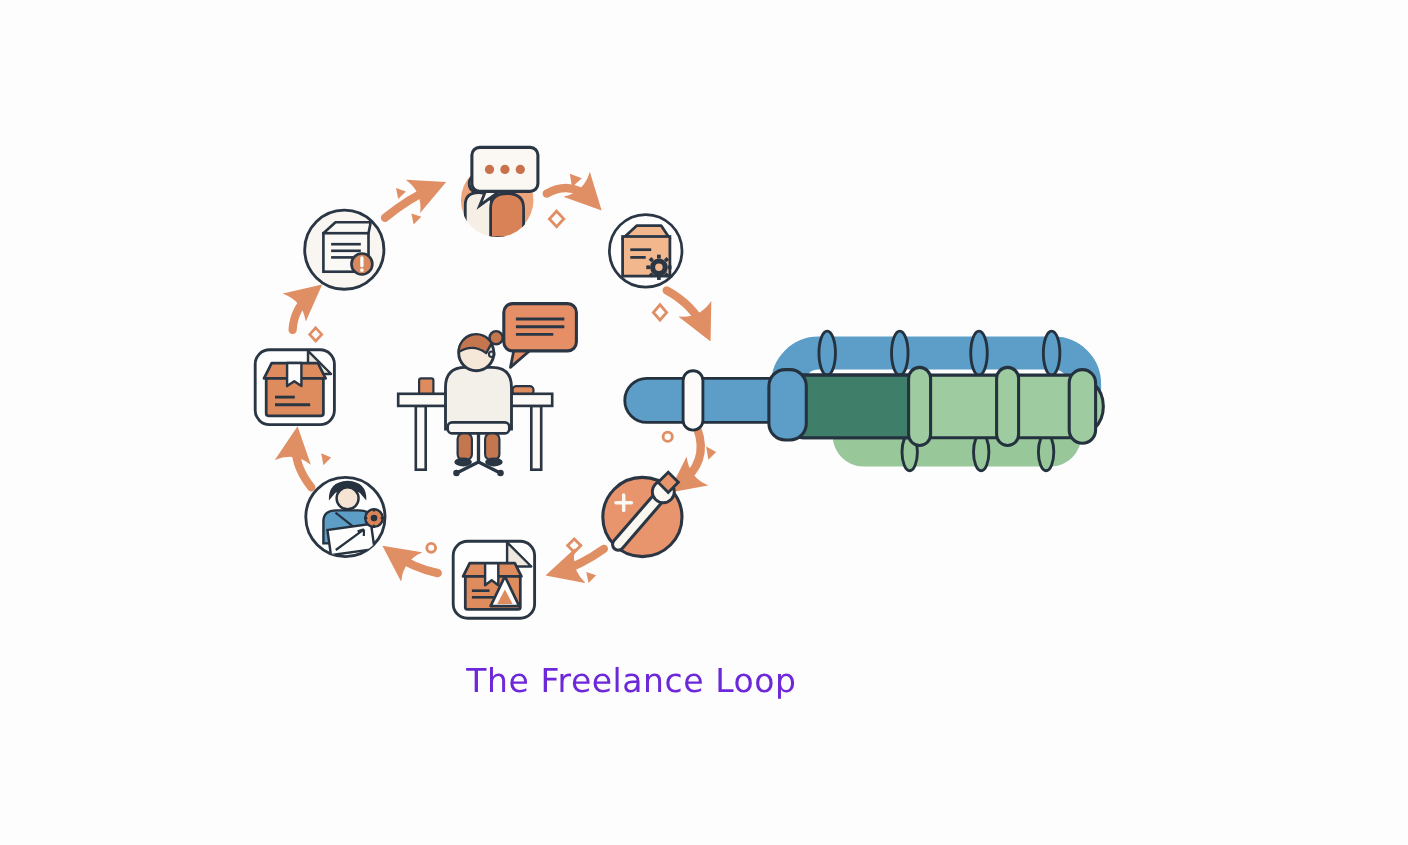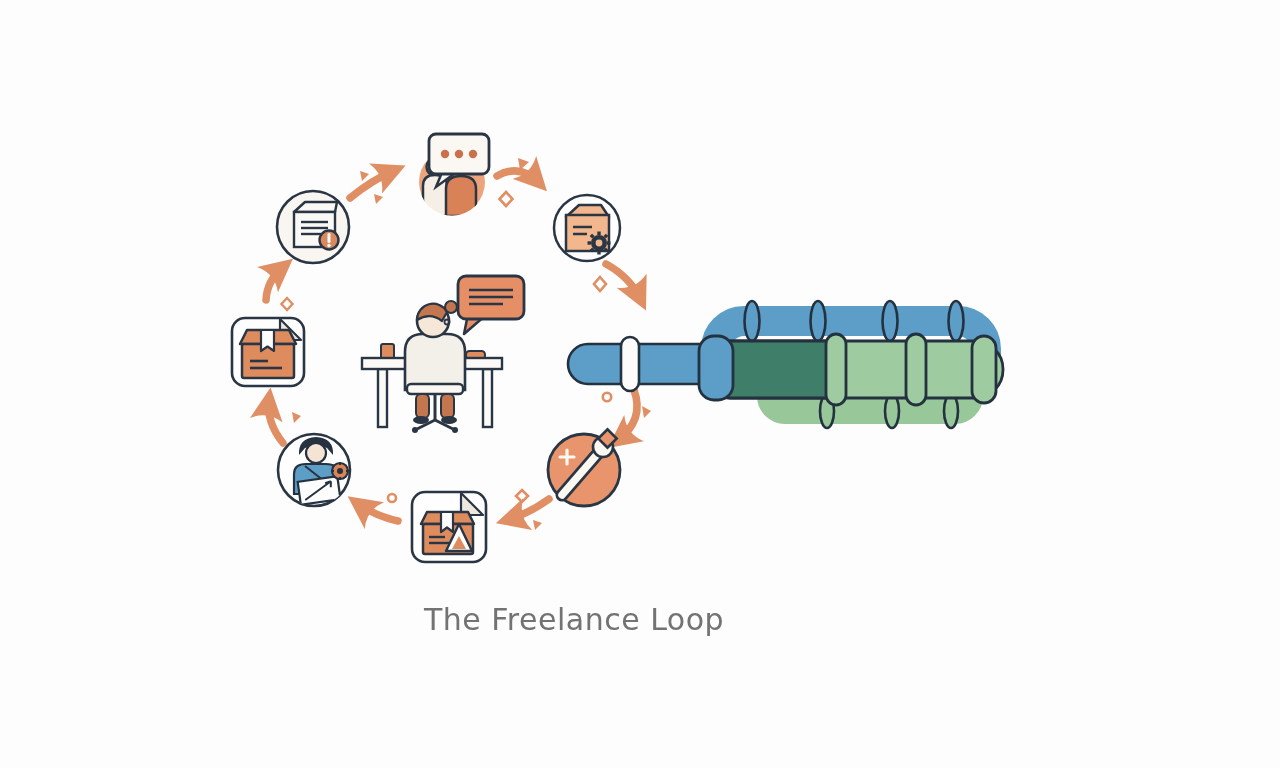--- a/index.html
+++ b/index.html
@@ -1,20 +1,20 @@
 <!DOCTYPE html>
 <html><head>
 <meta charset="utf-8">
 <style>
   html,body{margin:0;padding:0;background:#fff;}
   .canvas{position:relative;width:1280px;height:768px;background:#FDFDFD;overflow:hidden;
           font-family:"DejaVu Sans", sans-serif;}
   .canvas svg{position:absolute;inset:0;}
   .title{position:absolute;top:602px;left:0;width:1148px;text-align:center;
-         font-size:30px;font-weight:500;color:#737373;letter-spacing:0.5px;}
+         font-size:30px;font-weight:500;color:#6d28d9;letter-spacing:0.5px;}
 </style>
 </head>
 <body>
 
 <div class="canvas">
 <svg viewBox="0 0 1280 768" width="1280" height="768">
   <defs>
     <marker id="ah" viewBox="0 0 10 10" refX="6.5" refY="5" markerWidth="4.4" markerHeight="4.4" orient="auto-start-reverse">
       <path d="M0 0 L10 5 L0 10 Q3 5 0 0 Z" fill="#E08E63"></path>
     </marker>

